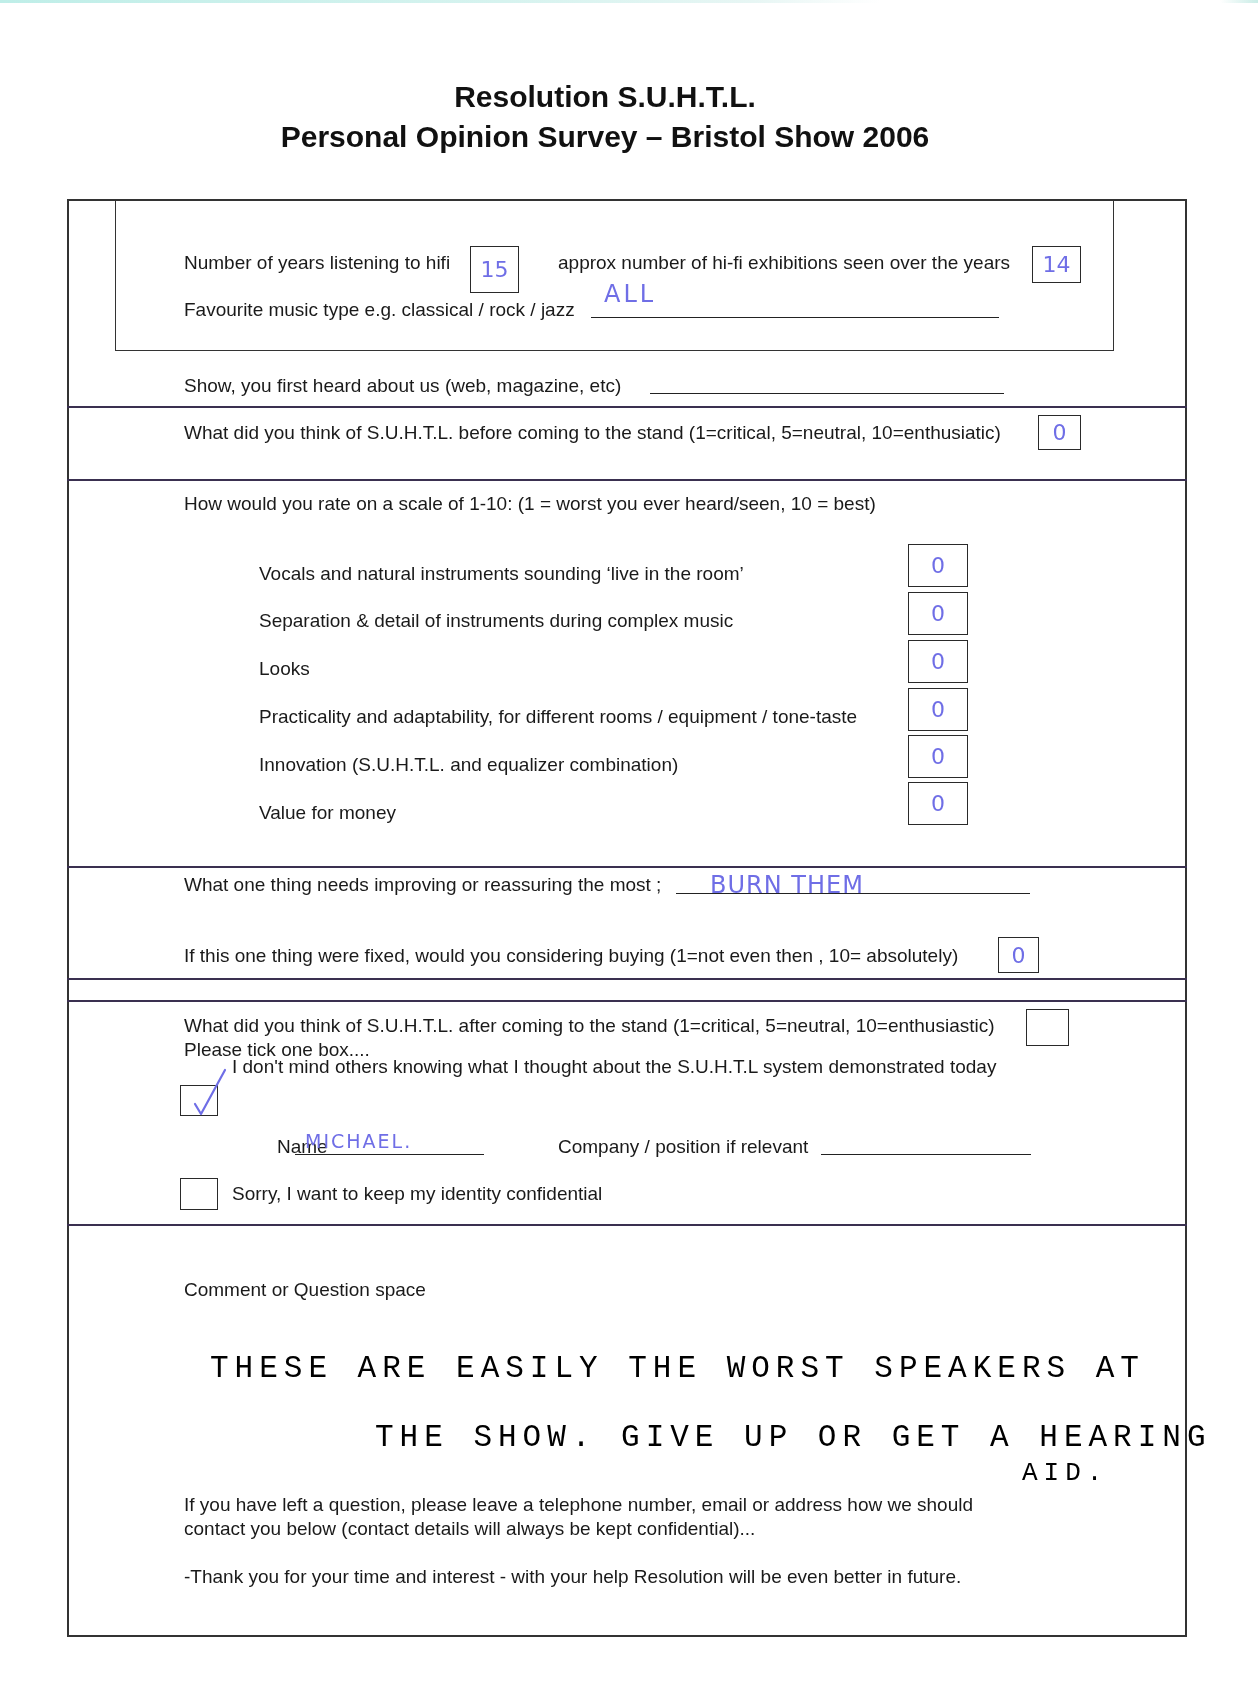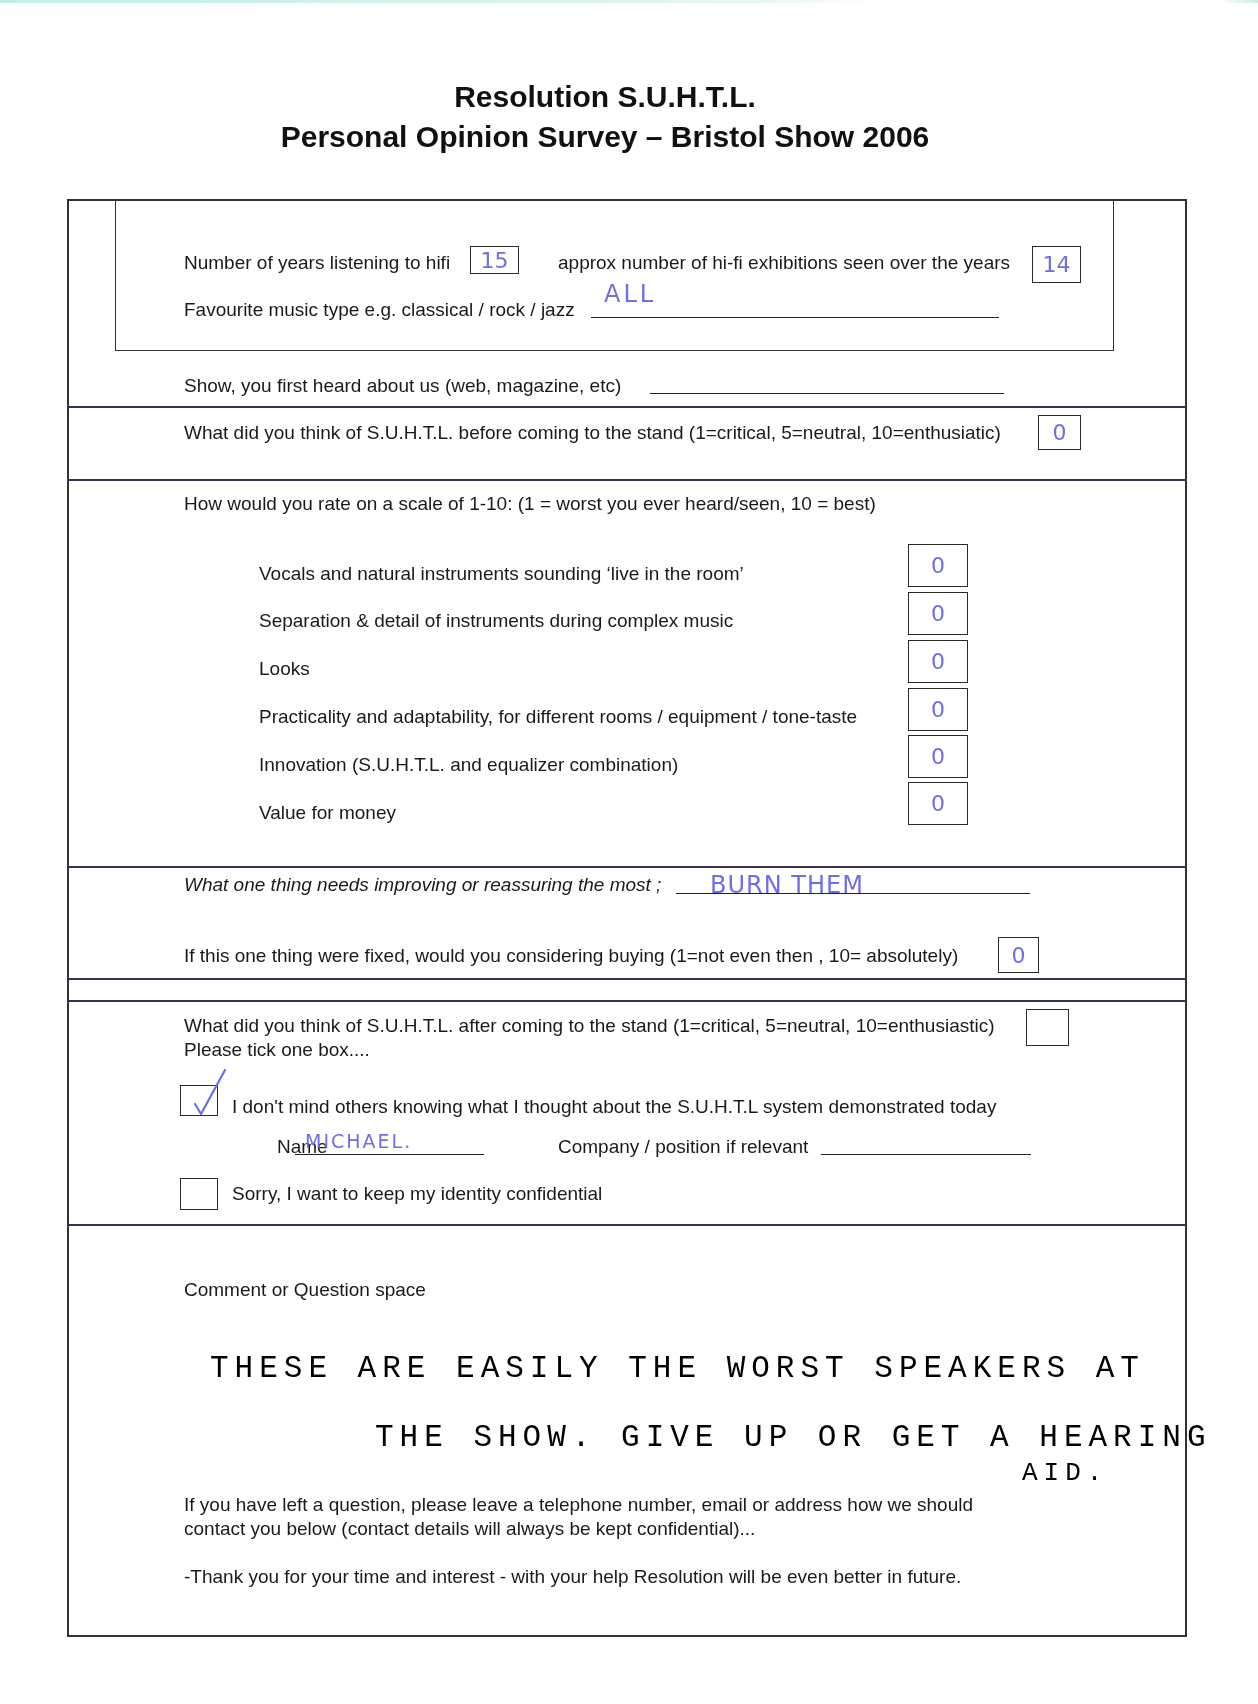--- a/index.html
+++ b/index.html
@@ -31,21 +31,21 @@
 
 <div class="topline"></div>
 
 <div class="title t1">Resolution S.U.H.T.L.</div>
 <div class="title t2">Personal Opinion Survey – Bristol Show 2006</div>
 
 <div class="frame"></div>
 <div class="inner-box"></div>
 
 <div class="txt" style="left:184px; top:252px;">Number of years listening to hifi</div>
-<div class="box" style="left:470px; top:246px; width:49px; height:28px;">
+<div class="box" style="left:470px; top:246px; width:49px; height:47px;">
   <span class="boxval">15</span>
 </div>
 <div class="txt" style="left:558px; top:252px;">approx number of hi-fi exhibitions seen over the years</div>
 <div class="box" style="left:1032px; top:246px; width:49px; height:37px;">
   <span class="boxval">14</span>
 </div>
 <div class="txt" style="left:184px; top:299px;text-align:center;">Favourite music type e.g. classical / rock / jazz</div>
 <div class="uline" style="left:591px; top:317px; width:408px;"></div>
 <div class="hand" style="left:604px; top:280px; font-size:24px; letter-spacing:3px;">ALL</div>
 
@@ -90,21 +90,21 @@
   <span class="boxval">0</span>
 </div>
 
 <div class="txt" style="left:259px; top:802px;">Value for money</div>
 <div class="box" style="left:908px; top:782px; width:60px; height:43px;">
   <span class="boxval">0</span>
 </div>
 
 <div class="hline" style="top:866px;"></div>
 
-<div class="txt" style="left:184px; top:874px;font-style:italic;">What one thing needs improving or reassuring the most ;</div>
+<div class="txt" style="left:184px; top:874px;">What one thing needs improving or reassuring the most ;</div>
 <div class="uline" style="left:676px; top:893px; width:354px;"></div>
 <div class="hand" style="left:710px; top:871px; font-size:24px; letter-spacing:1px;">BURN THEM</div>
 
 <div class="txt" style="left:184px; top:945px;">If this one thing were fixed, would you considering buying  (1=not even then , 10= absolutely)</div>
 <div class="box" style="left:998px; top:937px; width:41px; height:36px;">
   <span class="boxval">0</span>
 </div>
 
 <div class="hline" style="top:978px;"></div>
 <div class="hline" style="top:1000px;"></div>
@@ -113,21 +113,21 @@
 <div class="box" style="left:1026px; top:1009px; width:43px; height:37px;">
   <span class="boxval"></span>
 </div>
 <div class="txt" style="left:184px; top:1039px;">Please tick one box....</div>
 
 <div class="box" style="left:180px; top:1085px; width:38px; height:31px;">
   <svg class="check" width="70" height="60" viewBox="0 0 70 60" style="left:0px; top:-24px; position:absolute; overflow:visible;">
     <path d="M14 42 L20 52 L44 8" fill="none" stroke="#6f6ee6" stroke-width="2.2" stroke-linecap="round" stroke-linejoin="round"></path>
   </svg>
 </div>
-<div class="txt" style="left:232px; top:1096px;">I don't mind others knowing what I thought about the S.U.H.T.L system demonstrated today</div>
+<div class="txt" style="left:232px; top:1056px;">I don't mind others knowing what I thought about the S.U.H.T.L system demonstrated today</div>
 
 <div class="txt" style="left:232px; top:1136px;margin-left:45px;">Name</div>
 <div class="uline" style="left:295px; top:1154px; width:189px;"></div>
 <div class="hand" style="left:305px; top:1130px; font-size:19px; letter-spacing:2px;">MICHAEL.</div>
 
 <div class="txt" style="left:558px; top:1136px;">Company / position if relevant</div>
 <div class="uline" style="left:821px; top:1154px; width:210px;">
   <span></span>
 </div>
 

